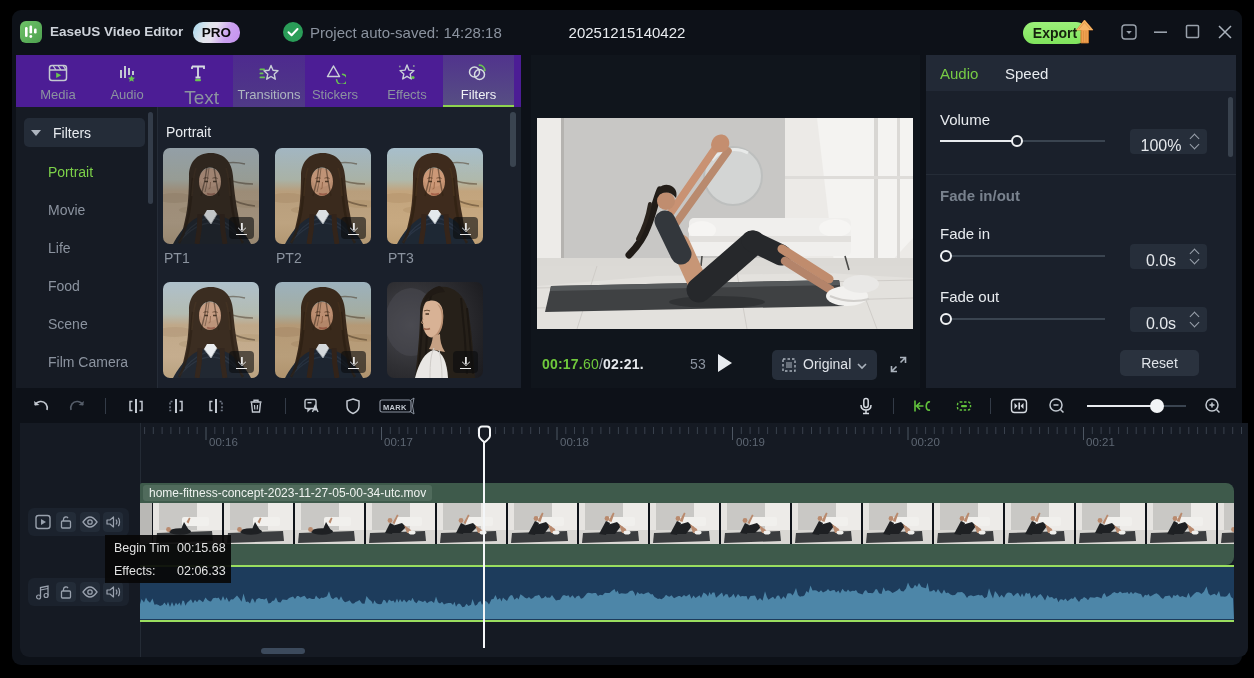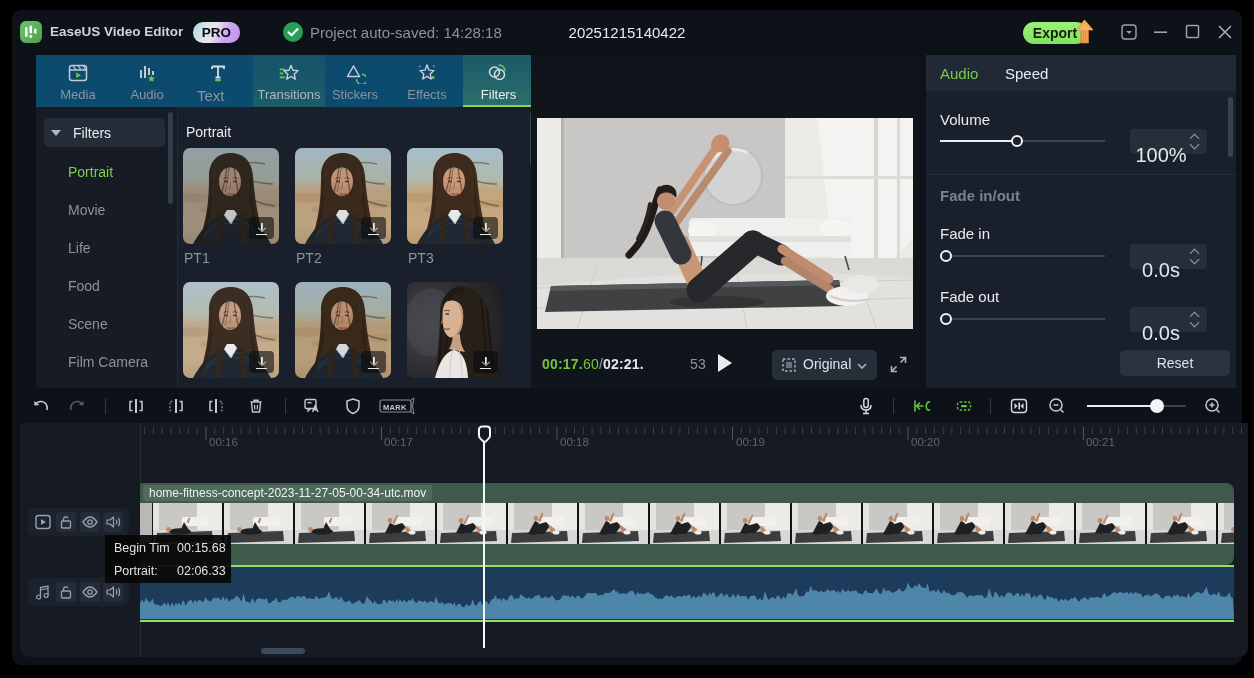--- a/index.html
+++ b/index.html
@@ -20,22 +20,22 @@
     border-radius:4px; background:rgba(10,12,14,0.6); }
   .dl::after { content:""; position:absolute; left:7px; top:4px; width:11px; height:14px;
     background:
       linear-gradient(#e8e8e8,#e8e8e8) 50% 100%/11px 1.5px no-repeat,
       linear-gradient(#e8e8e8,#e8e8e8) 50% 2px/1.8px 7px no-repeat;
   }
   .dl::before { content:""; position:absolute; left:9px; top:7px; width:7px; height:7px;
     border-right:1.8px solid #e8e8e8; border-bottom:1.8px solid #e8e8e8;
     transform:rotate(45deg) scale(0.72); transform-origin:center; }
   .spin { position:absolute; width:77px; height:25px; background:#262e3a; border-radius:4px; }
-  .spin span { position:absolute; left:0; top:15px; width:62px; text-align:center;
-    font-size:20px; color:#e4e7eb; }
+  .spin span { position:absolute; left:0; top:8px; width:62px; text-align:center;
+    font-size:16px; color:#e4e7eb; }
   .spin::before { content:""; position:absolute; right:9px; top:6px; width:6px; height:6px;
     border-left:1.5px solid #9aa2ac; border-top:1.5px solid #9aa2ac; transform:rotate(45deg); }
   .spin::after { content:""; position:absolute; right:9px; bottom:6px; width:6px; height:6px;
     border-left:1.5px solid #9aa2ac; border-top:1.5px solid #9aa2ac; transform:rotate(225deg); }
   .tn { top:0; height:41px; overflow:hidden; }
   .thbtn { width:20px; height:20px; background:#232c38; border-radius:4px; }
   .thbtn svg { position:absolute; left:0; top:0; }
 </style>
 </head>
 <body>
@@ -163,21 +163,21 @@
       <rect x="2" y="8.4" width="13" height="1.6" fill="#9aa2ac"></rect>
     </svg>
     <svg class="abs" style="left:1172px;top:13px;" width="18" height="18" viewBox="0 0 18 18">
       <rect x="2.5" y="2.5" width="12" height="12" rx="1" fill="none" stroke="#9aa2ac" stroke-width="1.5"></rect>
     </svg>
     <svg class="abs" style="left:1204px;top:13px;" width="18" height="18" viewBox="0 0 18 18">
       <path d="M3 3 L15 15 M15 3 L3 15" stroke="#aab2bc" stroke-width="1.5"></path>
     </svg>
   </div>
 
-  <div class="panel" id="leftpanel" style="left:24px;top:45px;width:505px;height:333px;background:#0c4a6e;">
+  <div class="panel" id="leftpanel" style="left:4px;top:45px;width:505px;height:333px;background:#4c1d95;">
 
     <div class="abs" id="tabbar" style="left:0;top:0;width:505px;height:52px;">
       <div class="abs" style="left:217px;top:0;width:72px;height:52px;background:linear-gradient(180deg,rgba(90,160,80,0.10),rgba(90,160,80,0.22));"></div>
       <div class="abs" style="left:427px;top:0;width:71px;height:52px;background:linear-gradient(180deg,rgba(110,190,90,0.14),rgba(110,190,90,0.30));border-bottom:2px solid #8ed44e;"></div>
 
       <svg class="abs" style="left:31px;top:7px" width="22" height="22" viewBox="0 0 22 22">
         <rect x="2.5" y="3.5" width="17" height="15" rx="2.5" fill="none" stroke="#c3c9d1" stroke-width="1.5"></rect>
         <path d="M2.5 8 H19.5 M6 3.5 L9 8 M11 3.5 L14 8 M16 3.5 L19 8" stroke="#c3c9d1" stroke-width="1.3" fill="none"></path>
         <path d="M9.2 10.5 L14.2 13.2 L9.2 15.9 Z" fill="#69c550"></path>
       </svg>
@@ -189,21 +189,21 @@
         <rect x="12" y="6" width="2" height="7" fill="#c3c9d1"></rect>
         <rect x="16" y="9" width="2" height="4" fill="#c3c9d1"></rect>
         <path d="M15.5 13.2 L16.6 15.4 L19 15.8 L17.2 17.4 L17.7 19.8 L15.5 18.6 L13.3 19.8 L13.8 17.4 L12 15.8 L14.4 15.4 Z" fill="#69c550"></path>
       </svg>
       <div class="abs gray" style="left:90px;top:32px;width:42px;text-align:center;font-size:13px;">Audio</div>
 
       <svg class="abs" style="left:171px;top:7px" width="22" height="22" viewBox="0 0 22 22">
         <path d="M5 4.5 L17 4.5 L17 7 M5 4.5 L5 7 M11 4.5 L11 15.5 M8.5 15.5 L13.5 15.5" stroke="#d6dbe1" stroke-width="1.8" fill="none"></path>
         <rect x="8" y="17" width="6" height="2.2" rx="1" fill="#69c550"></rect>
       </svg>
-      <div class="abs gray" style="left:161px;top:32px;width:42px;text-align:left;font-size:15px;">Text</div>
+      <div class="abs gray" style="left:161px;top:32px;width:42px;text-align:right;font-size:19px;">Text</div>
 
       <svg class="abs" style="left:242px;top:7px" width="22" height="22" viewBox="0 0 22 22">
         <path d="M13 3.5 L15 8.3 L20 8.8 L16.2 12.2 L17.3 17.2 L13 14.5 L8.7 17.2 L9.8 12.2 L6 8.8 L11 8.3 Z" fill="none" stroke="#c9cfd7" stroke-width="1.4" stroke-linejoin="round"></path>
         <rect x="1.5" y="6.5" width="5.5" height="1.8" rx="0.9" fill="#69c550"></rect>
         <rect x="1.5" y="10.5" width="4" height="1.8" rx="0.9" fill="#69c550"></rect>
         <rect x="1.5" y="14.5" width="5.5" height="1.8" rx="0.9" fill="#69c550"></rect>
       </svg>
       <div class="abs" style="left:217px;top:32px;width:72px;text-align:center;font-size:13px;color:#aeb6c0;">Transitions</div>
 
       <svg class="abs" style="left:308px;top:7px" width="22" height="22" viewBox="0 0 22 22">
@@ -355,21 +355,21 @@
     <div class="abs" style="left:14px;top:195px;width:12px;height:12px;border-radius:50%;border:2.5px solid #f0f2f4;background:#1a202b;"></div>
     <div class="spin" style="left:204px;top:189px;">
           <span>0.0s</span>
         </div>
     <div class="abs white" style="left:14px;top:233px;font-size:15px;">Fade out</div>
     <div class="abs" style="left:14px;top:263px;width:165px;height:2px;background:#3a4450;"></div>
     <div class="abs" style="left:14px;top:258px;width:12px;height:12px;border-radius:50%;border:2.5px solid #f0f2f4;background:#1a202b;"></div>
     <div class="spin" style="left:204px;top:252px;">
           <span>0.0s</span>
         </div>
-    <div class="abs" style="left:194px;top:295px;width:110px;height:26px;background:#2a323e;border-radius:5px;text-align:center;line-height:26px;font-size:14px;color:#dfe3e8;">Reset</div>
+    <div class="abs" style="left:194px;top:295px;width:79px;height:26px;background:#2a323e;border-radius:5px;text-align:center;line-height:26px;font-size:14px;color:#dfe3e8;">Reset</div>
     <div class="abs" style="left:302px;top:42px;width:5px;height:60px;background:#39424e;border-radius:3px;"></div>
   </div>
 
   <div class="abs" id="toolbar" style="left:0;top:378px;width:1230px;height:35px;">
     <svg class="abs" style="left:19px;top:8px" width="20" height="20" viewBox="0 0 20 20">
       <path d="M4 9 C6 5 12 4 15 8 C17 11 16 14 16 14" stroke="#c3c9d1" stroke-width="1.6" fill="none"></path>
       <path d="M3 5 L3.8 9.6 L8.5 9 Z" fill="#c3c9d1"></path>
     </svg>
     <svg class="abs" style="left:55px;top:8px" width="20" height="20" viewBox="0 0 20 20">
       <path d="M16 9 C14 5 8 4 5 8 C3 11 4 14 4 14" stroke="#565e6a" stroke-width="1.6" fill="none"></path>
@@ -586,21 +586,21 @@
         </div>
 
     <div class="abs" style="left:463px;top:7px;width:1.6px;height:218px;background:#f4f6f8;"></div>
     <svg class="abs" style="left:457px;top:2px" width="15" height="21" viewBox="0 0 15 21">
       <path d="M2 4.5 A3 3 0 0 1 5 1.5 L10 1.5 A3 3 0 0 1 13 4.5 L13 11 C13 14 9.5 15 7.5 17.5 C5.5 15 2 14 2 11 Z" fill="#151a23" stroke="#f4f6f8" stroke-width="2"></path>
     </svg>
 
     <div class="abs" style="left:85px;top:112px;width:126px;height:48px;background:rgba(8,8,8,0.93);z-index:5;">
       <div class="abs" style="left:9px;top:6px;font-size:12.5px;color:#e2e2e2;">Begin Tim</div>
       <div class="abs" style="left:72px;top:6px;font-size:12.5px;color:#e2e2e2;">00:15.68</div>
-      <div class="abs" style="left:9px;top:29px;font-size:12.5px;color:#e2e2e2;">Portrait:</div>
+      <div class="abs" style="left:9px;top:29px;font-size:12.5px;color:#e2e2e2;">Effects:</div>
       <div class="abs" style="left:72px;top:29px;font-size:12.5px;color:#e2e2e2;">02:06.33</div>
     </div>
 
     <div class="abs" style="left:241px;top:225px;width:44px;height:6px;background:#3c4a5c;border-radius:3px;"></div>
 </div>
 
 </div>
 </div>
 
 </body></html>

